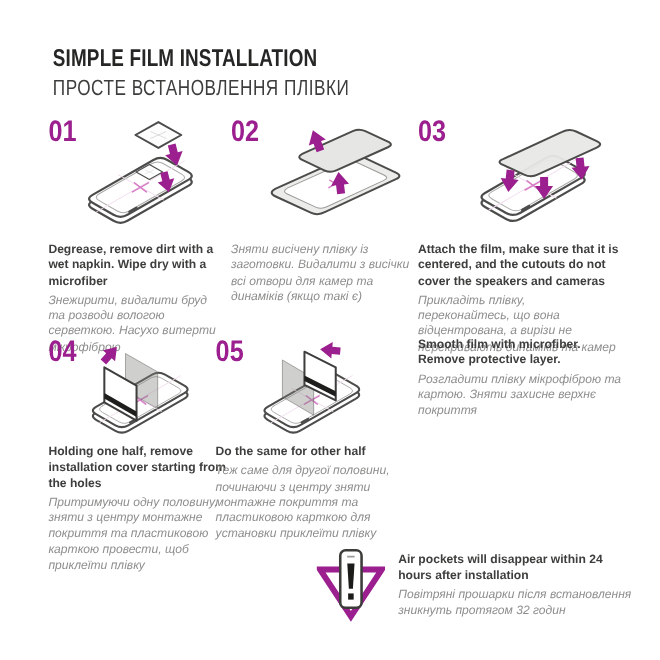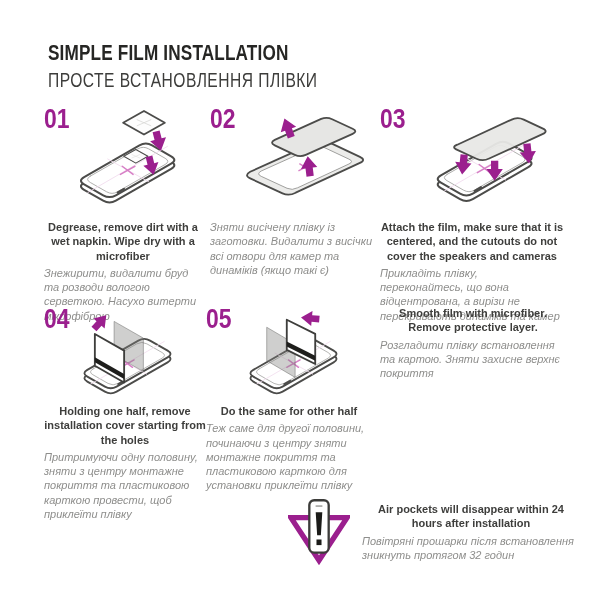--- a/index.html
+++ b/index.html
@@ -14,28 +14,28 @@
   .title-uk{font-size:20px;font-weight:400;color:#3d3d3b;letter-spacing:.6px;
     transform:scaleX(.78);transform-origin:left top;white-space:nowrap;margin-top:3px;}
 
   .step{position:absolute;}
   .illus{position:relative;}
   .row1 .illus{height:114px;}
   .row2 .illus{height:98px;text-decoration:underline;}
   .num{position:absolute;left:0;top:0;font-size:27px;font-weight:700;color:var(--accent);
     transform:scaleX(.85);transform-origin:left top;line-height:1;}
   .art{position:absolute;right:0;top:2px;}
-  .en{font-size:11px;font-weight:700;color:#3e3e3c;line-height:1.3;margin:0 0 3px 0;text-align:center;}
+  .en{font-size:11px;font-weight:700;color:#3e3e3c;line-height:1.3;margin:0 0 3px 0;}
   .uk{font-size:11px;font-style:italic;color:#8e8e8c;line-height:1.3;margin:0;}
 
   #step1{left:44px;top:106px;width:158px;}
   #step2{left:210px;top:106px;width:164px;}
   #step3{left:380px;top:106px;width:184px;}
   #step4{left:44px;top:306px;width:162px;}
-  #step5{left:206px;top:306px;width:166px;}
+  #step5{left:196px;top:306px;width:166px;}
   #step6{left:380px;top:306px;width:186px;}
 
   .note{position:absolute;left:288px;top:496px;display:flex;align-items:flex-start;}
   .note-text{margin-left:12px;width:218px;padding-top:6px;}
   .hidden-defs{position:absolute;width:0;height:0;overflow:hidden;}
 </style>
 </head>
 <body style="--accent: #9b1f8e;">
 
 <svg class="hidden-defs" aria-hidden="true">
@@ -148,21 +148,21 @@
       </g>
       <use href="#g-arrow" transform="translate(82,12) rotate(95)"></use>
     </svg>
   </div>
   <p class="en">Do the same for other half</p>
   <p class="uk">Теж саме для другої половини, починаючи з центру зняти монтажне покриття та пластиковою карткою для установки приклеїти плівку</p>
 </div>
 
 <div class="step row2" id="step6">
   <p class="en">Smooth film with microfiber. Remove protective layer.</p>
-  <p class="uk">Розгладити плівку встановлення та картою. Зняти захисне верхнє покриття</p>
+  <p class="uk">Розгладити плівку мікрофіброю та картою. Зняти захисне верхнє покриття</p>
 </div>
 
 <div class="note">
   <svg width="62" height="86" viewBox="0 0 64 88">
     <path d="M3,22 L61,22 L32,66 Z" fill="none" stroke="var(--accent)" stroke-width="5.5"></path>
     <rect x="22" y="4" width="20" height="54" rx="5" fill="#ffffff" stroke="#3c3c3a" stroke-width="2.4"></rect>
     <path d="M28.5,10 L35.5,10" stroke="#9a9a98" stroke-width="1.5"></path>
     <path d="M28.6,16.5 L35.4,16.5 L33.9,40 L30.1,40 Z" fill="#1b1b19"></path>
     <rect x="29.4" y="44.5" width="5.2" height="5.8" fill="#1b1b19"></rect>
   </svg>

